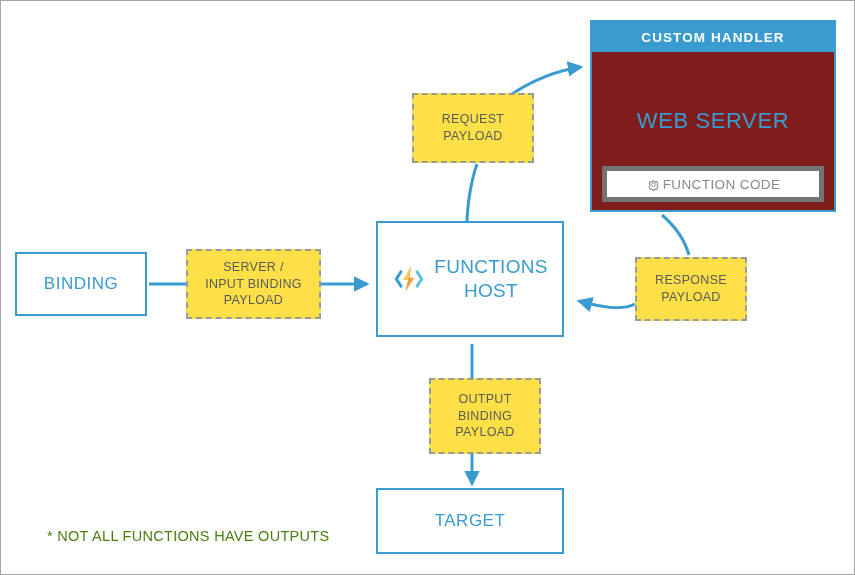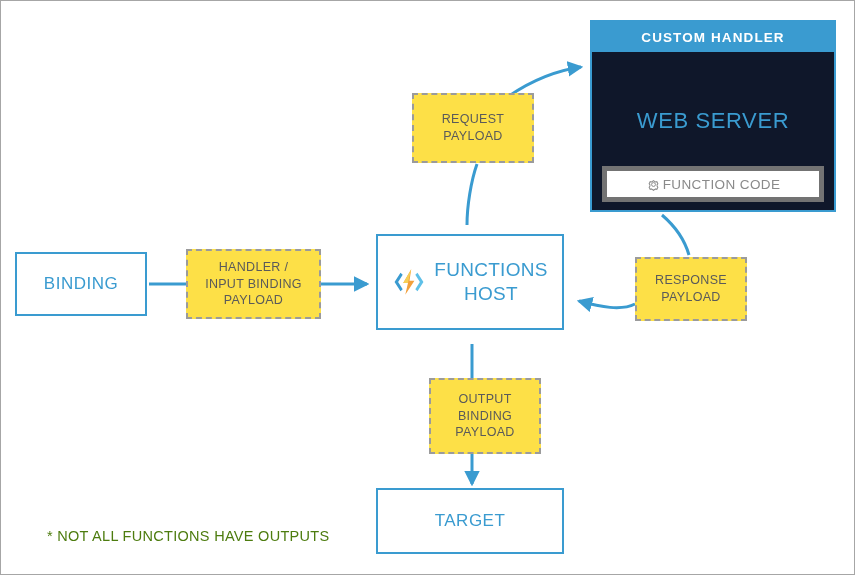--- a/index.html
+++ b/index.html
@@ -54,39 +54,39 @@
     line-height: 1.35;
     letter-spacing: 0.3px;
   }
   .box-dashed span { display: block; }
 
   #trigger-box {
     left: 14px; top: 251px; width: 132px; height: 64px;
     font-size: 17px;
   }
   #functions-host-box {
-    left: 375px; top: 233px; width: 188px; height: 96px;
+    left: 375px; top: 220px; width: 188px; height: 116px;
     flex-direction: row;
     gap: 8px;
   }
   #functions-host-label {
     font-size: 19px;
     line-height: 1.25;
     text-align: center;
     color: #3a9bd0;
     letter-spacing: 0.3px;
   }
   #target-box {
     left: 375px; top: 487px; width: 188px; height: 66px;
     font-size: 17px;
   }
   #custom-handler-panel {
     left: 589px; top: 19px; width: 246px; height: 192px;
     border: 2px solid #3a9bd0;
-    background: #0f172a;
+    background: #7f1d1d;
     display: flex;
     flex-direction: column;
     box-sizing: border-box;
   }
   #custom-handler-header {
     background: #3a9bd0;
     color: #ffffff;
     font-size: 13.5px;
     letter-spacing: 1.1px;
     height: 30px;
@@ -174,21 +174,21 @@
       <line x1="471" y1="453" x2="471" y2="483" stroke="#3a9bd0" stroke-width="3" marker-end="url(#arrow-blue)"></line>
     </g>
   </svg>
 
   <div class="node box-solid" id="trigger-box">
     <span>BINDING</span>
   </div>
 
   <div class="node box-dashed" id="trigger-payload-box">
     <div>
-      <span>HANDLER /</span>
+      <span>SERVER /</span>
       <span>INPUT BINDING</span>
       <span>PAYLOAD</span>
     </div>
   </div>
 
   <div class="node box-solid" id="functions-host-box">
     <span class="logo-wrap">
       <svg width="34" height="34" viewBox="0 0 40 40" xmlns="http://www.w3.org/2000/svg">
         <path d="M10 9 L3 20 L10 31 L12.6 28.4 L7.2 20 L12.6 11.6 Z" fill="#3a9bd0"></path>
         <path d="M30 9 L37 20 L30 31 L27.4 28.4 L32.8 20 L27.4 11.6 Z" fill="#5ec0e8"></path>

